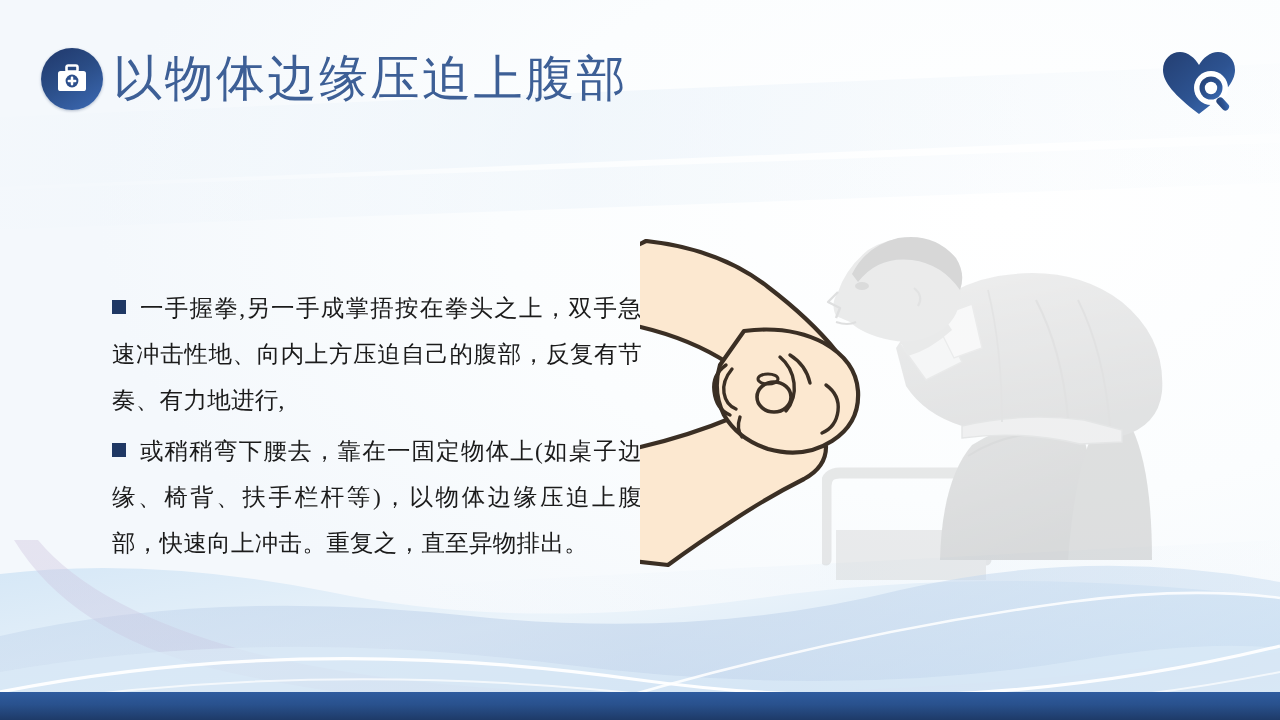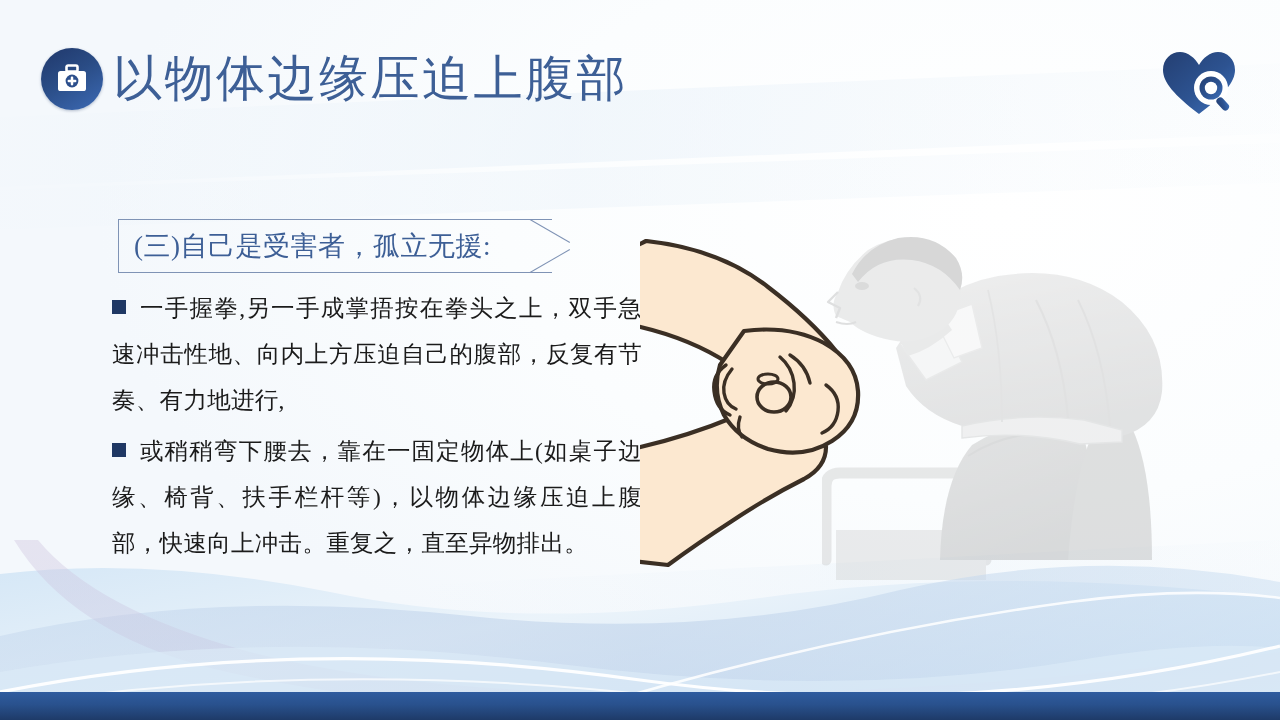--- a/index.html
+++ b/index.html
@@ -209,26 +209,20 @@
         <circle cx="49" cy="38" r="17" fill="#ffffff"></circle>
         <circle cx="49" cy="38" r="11.5" fill="url(#hgrad)"></circle>
         <circle cx="49" cy="38" r="6.2" fill="#ffffff"></circle>
         <rect x="57" y="46.5" width="7.5" height="15" rx="3.6" transform="rotate(-42 60.7 54)" fill="url(#hgrad)"></rect>
       </svg>
     </div>
   </div>
 
   <div id="content-col">
 
-    <div id="section-heading">
-      <div class="shape"></div>
-      <div class="tip-a"></div>
-      <div class="tip-b"></div>
-      <div class="label">(三)自己是受害者，孤立无援:</div>
-    </div>
 
     <div class="bullet-block" id="bullet-1">
       <span class="sq"></span><span>一手握拳,另一手成掌捂按在拳头之上，双手急速冲击性地、向内上方压迫自己的腹部，反复有节奏、有力地进行,</span>
     </div>
 
     <div class="bullet-block" id="bullet-2">
       <span class="sq"></span><span>或稍稍弯下腰去，靠在一固定物体上(如桌子边缘、椅背、扶手栏杆等)，以物体边缘压迫上腹部，快速向上冲击。重复之，直至异物排出。</span>
     </div>
   </div>
 

